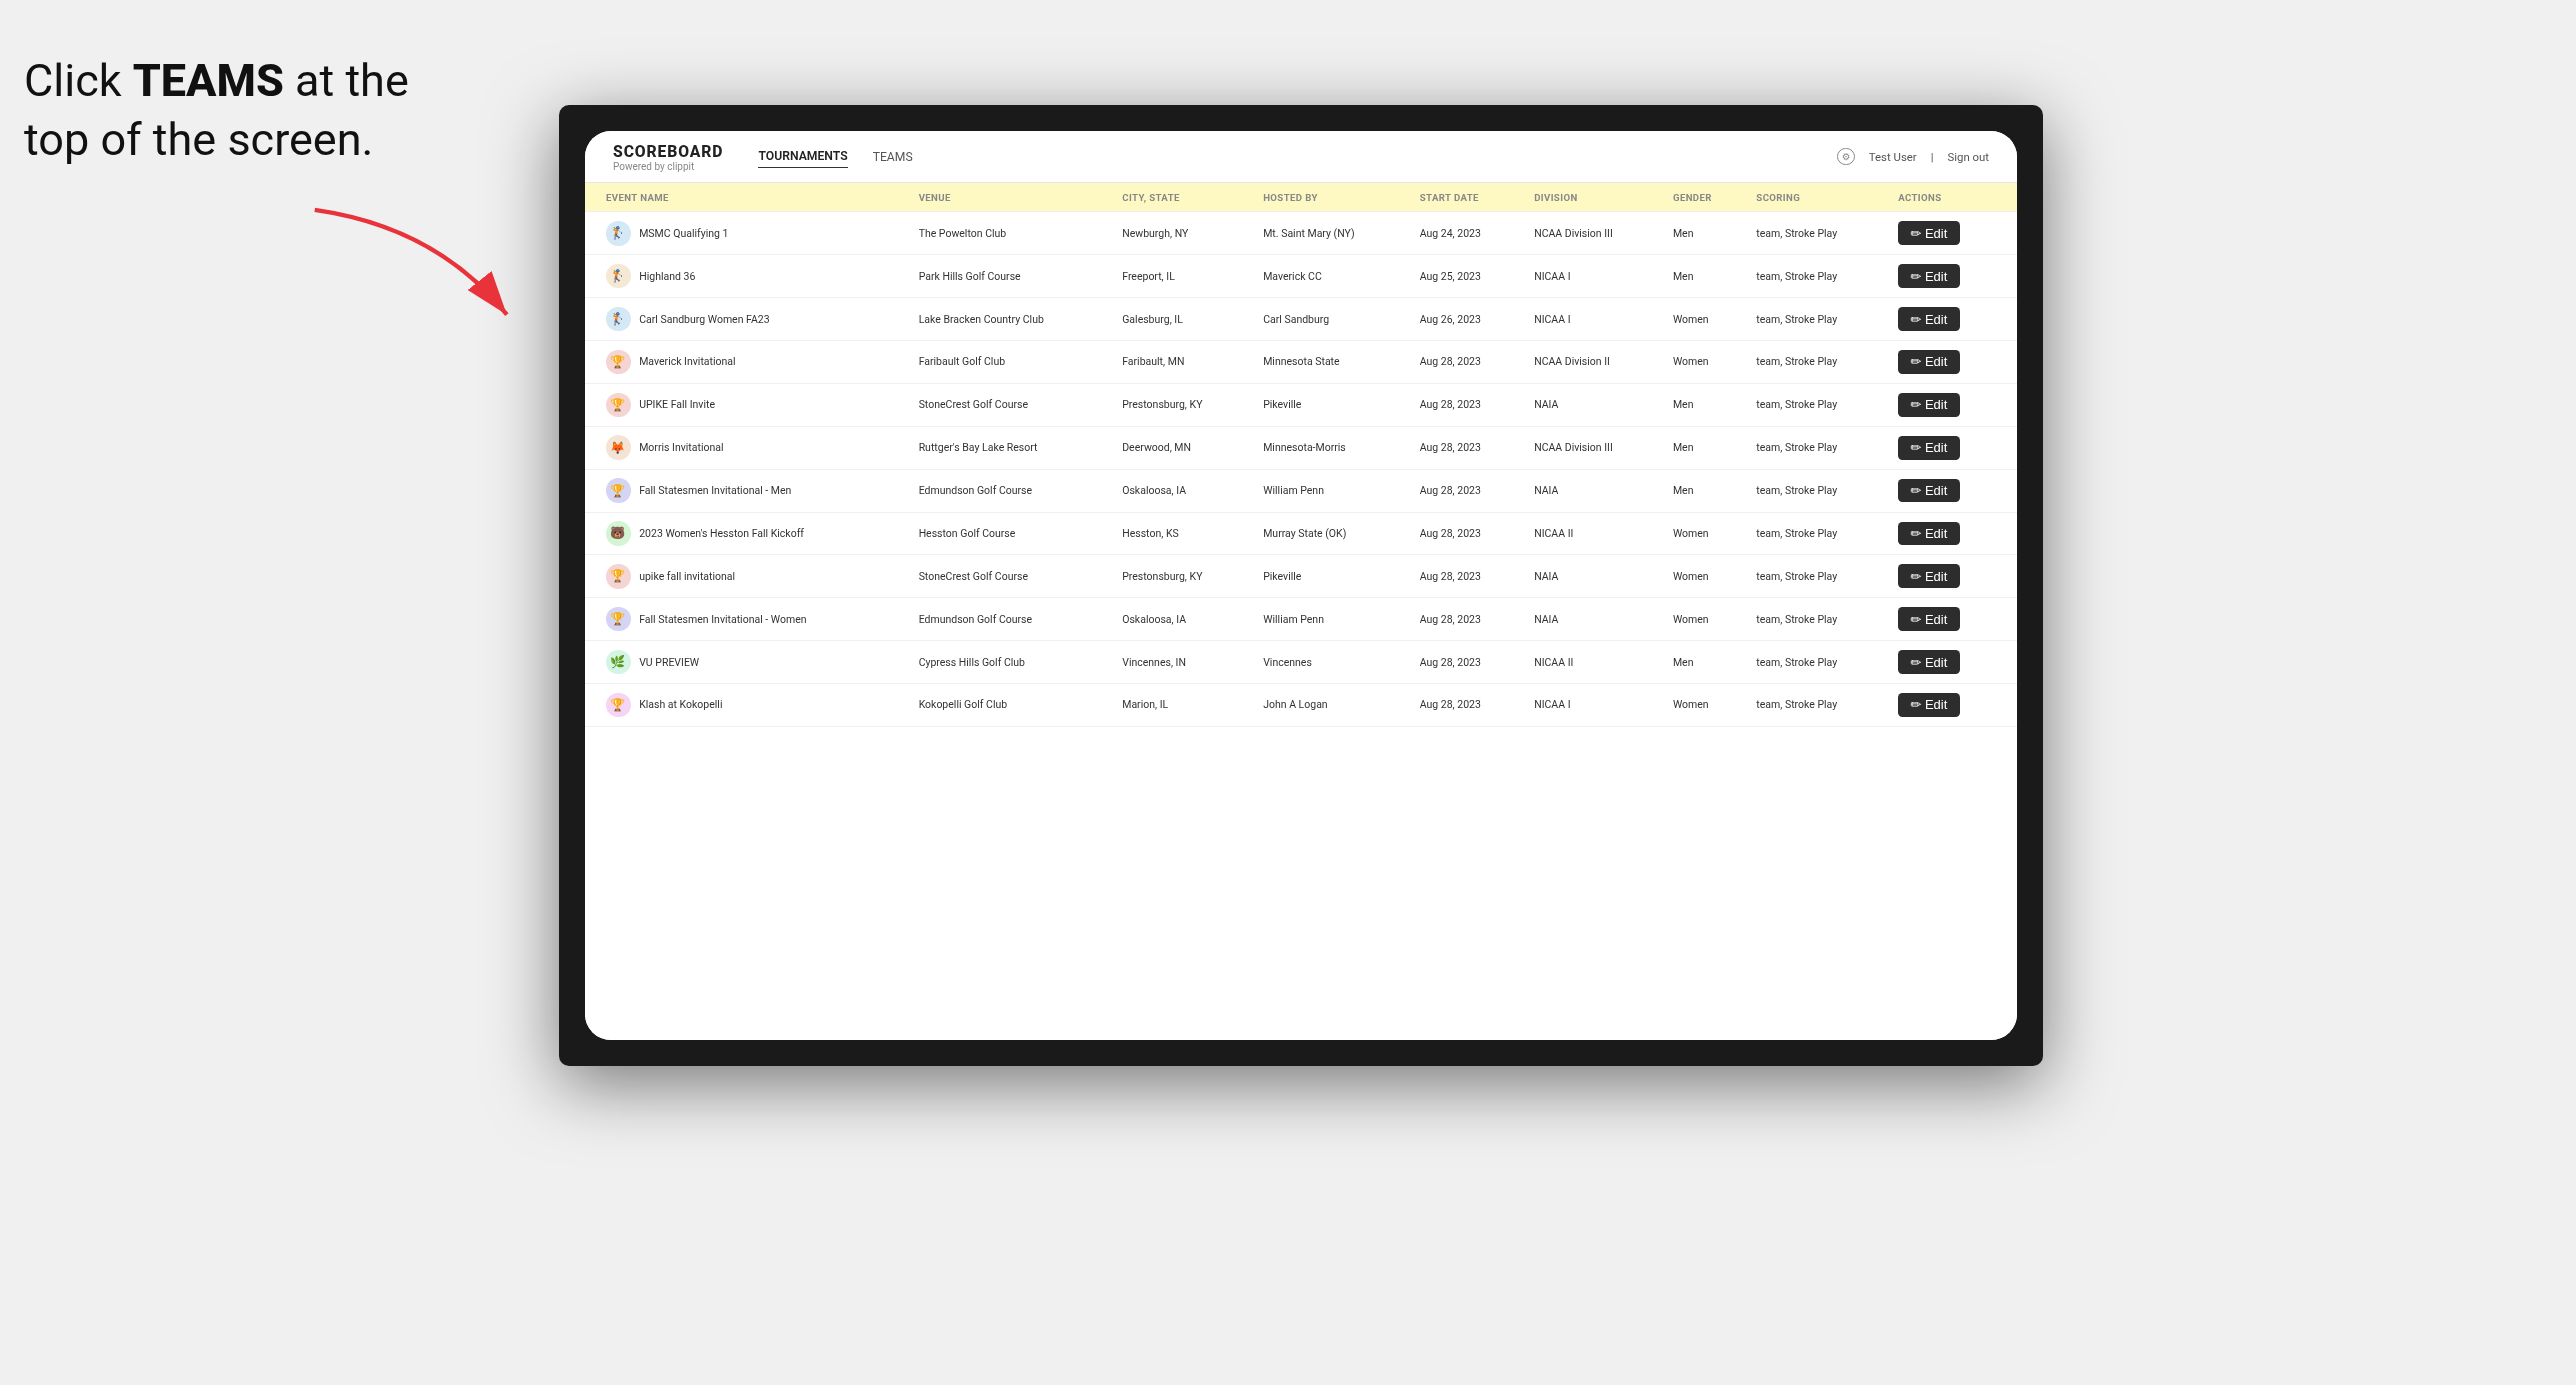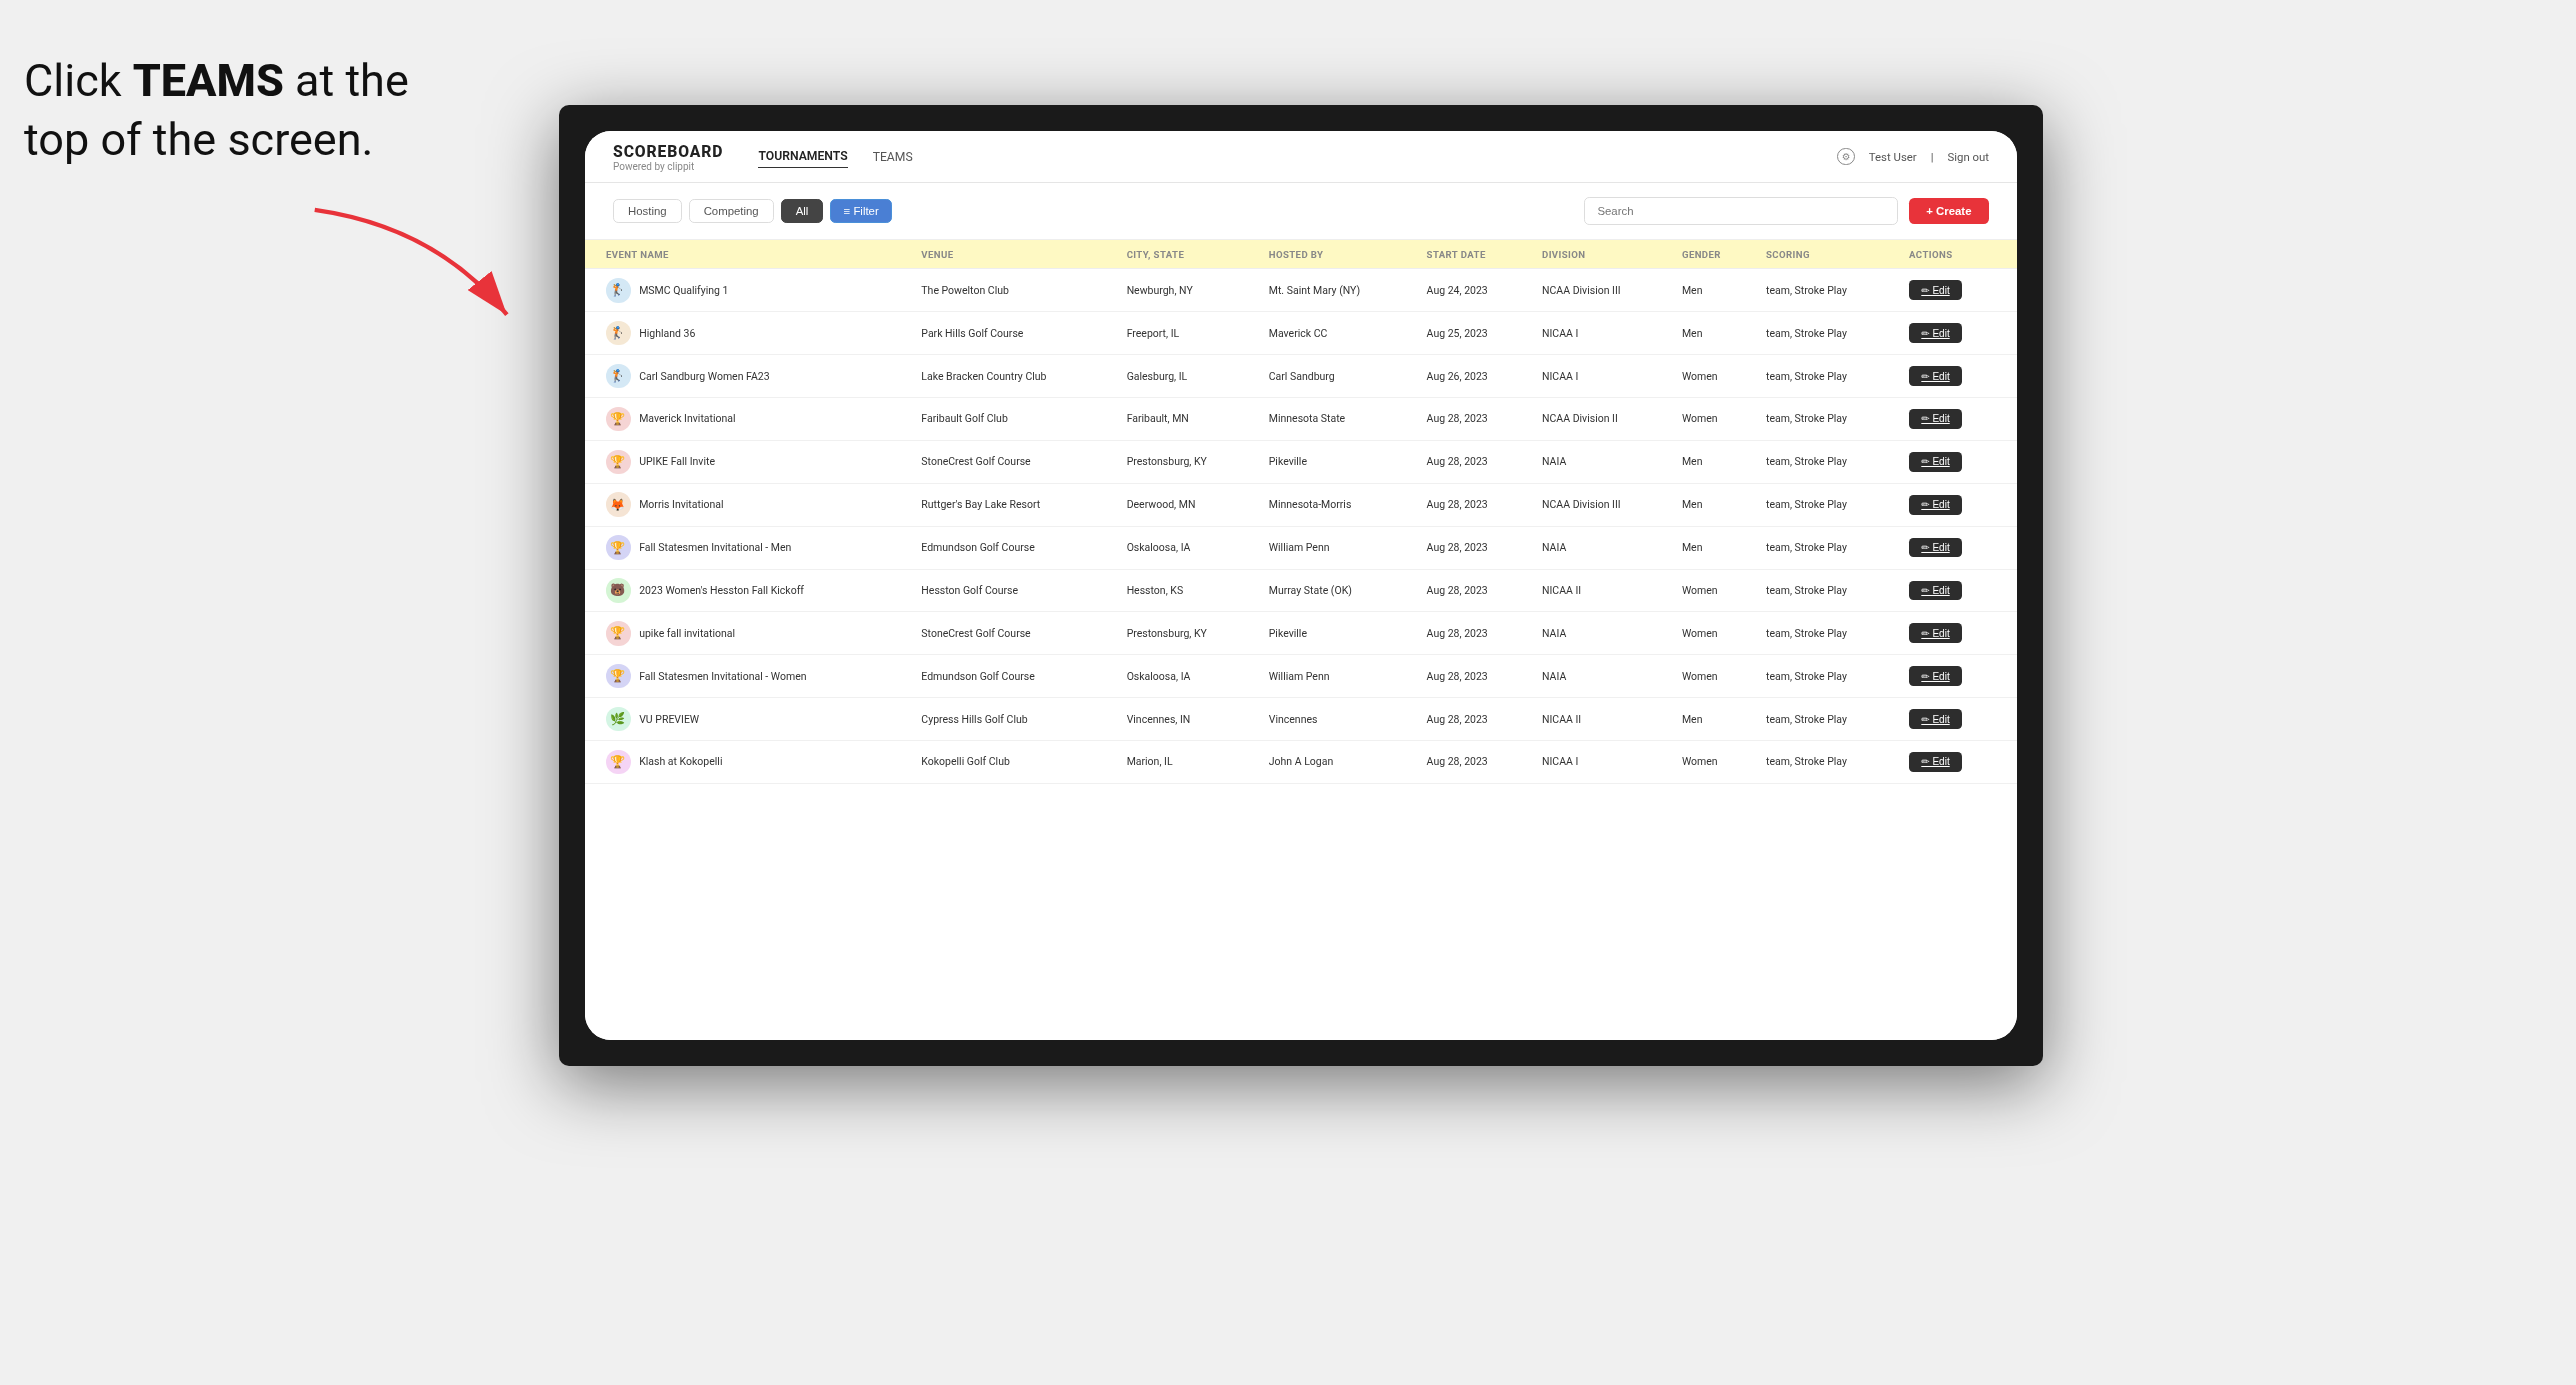--- a/index.html
+++ b/index.html
@@ -266,23 +266,22 @@
 
     .edit-btn {
       display: flex;
       align-items: center;
       gap: 4.4px;
       padding: 4.4px 12.2px;
       background: #2d2d2d;
       color: #fff;
       border: none;
       border-radius: 4.4px;
-      font-size: 10px;
+      font-size: 13px;
       cursor: pointer;
-      text-decoration: underline;
     }
 
     th:first-child { padding-left: 21px; }
     td:first-child { padding-left: 21px; }
     th:last-child { padding-right: 21px; }
     td:last-child { padding-right: 21px; }
 
     
     .arrow-svg {
       position: absolute;
@@ -324,32 +323,20 @@
       <div class="nav-right">
         <div class="settings-icon">⚙</div>
         <span>Test User</span>
         <span>|</span>
         <span style="cursor:pointer;color:#555;">Sign out</span>
       </div>
     </div>
 
     <div class="content-area">
 
-      <div class="filter-bar">
-        <div class="filter-left">
-          <button class="filter-btn">Hosting</button>
-          <button class="filter-btn">Competing</button>
-          <button class="filter-btn active-all">All</button>
-          <button class="filter-icon-btn">≡ Filter</button>
-        </div>
-        <div class="filter-right">
-          <input class="search-input" type="text" placeholder="Search" style="">
-          <button class="create-btn">+ Create</button>
-        </div>
-      </div>
 
       <div class="table-container">
         <table>
           <thead>
             <tr>
               <th>EVENT NAME</th>
               <th>VENUE</th>
               <th>CITY, STATE</th>
               <th>HOSTED BY</th>
               <th>START DATE</th>

